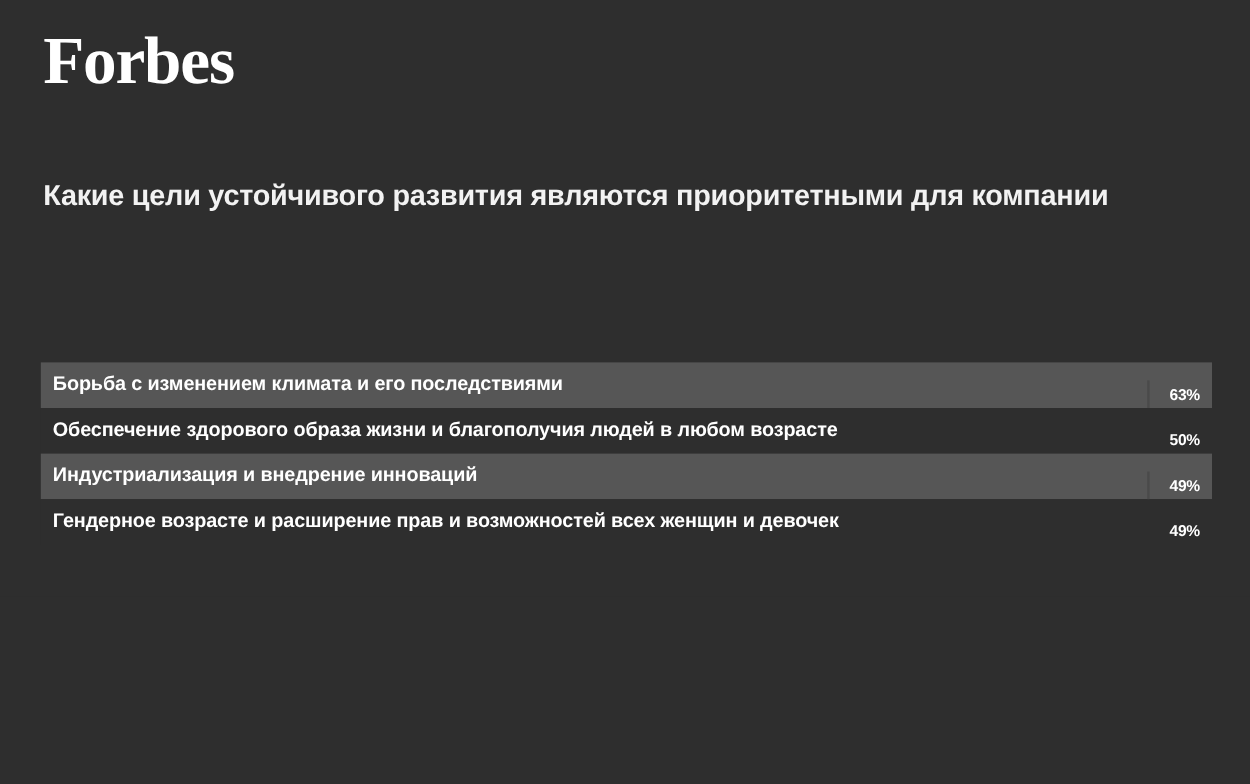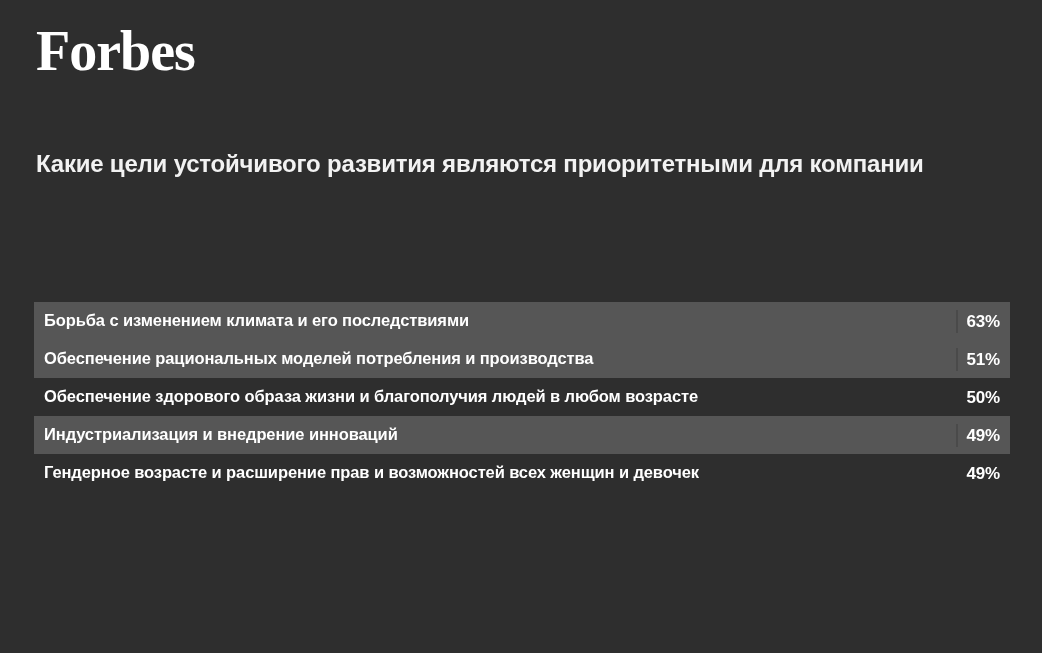--- a/index.html
+++ b/index.html
@@ -56,21 +56,21 @@
   
   .table {
     position: absolute;
     left: 34px;
     top: 302px;
     width: 976px;
   }
 
   .row {
     display: flex;
-    align-items: center;
+    align-items: flex-end;
     width: 100%;
     box-sizing: border-box;
   }
   .row.shaded  { background: #565656; }
   .row.plain   { background: #2e2e2e; }
 
   .row-label {
     flex: 1 1 auto;
     box-sizing: border-box;
     padding: 7px 12px 8px 10px;
@@ -85,21 +85,21 @@
   }
 
   .row-value {
     flex: 0 0 54px;
     box-sizing: border-box;
     display: flex;
     align-items: center;
     justify-content: flex-end;
     padding-right: 10px;
     color: #ffffff;
-    font-size: 17px;
+    font-size: 13px;
     font-weight: bold;
     line-height: 23px;
     letter-spacing: -0.2px;
   }
   .row.shaded .row-value {
     border-left: 2px solid #4a4a4a;
   }
   .row.plain .row-value {
     border-left: 2px solid transparent;
   }
@@ -120,24 +120,20 @@
   <h1 class="headline">Какие цели устойчивого развития являются приоритетными для компании</h1>
 
   <div class="table">
 
     <div class="row shaded">
       <div class="row-label">Борьба с изменением климата и его последствиями</div>
       <div class="row-value">63%</div>
     </div>
 
 
-    <div class="row shaded">
-      <div class="row-label">Обеспечение рациональных моделей потребления и производства</div>
-      <div class="row-value">51%</div>
-    </div>
 
     <div class="row plain">
       <div class="row-label">Обеспечение здорового образа жизни и благополучия людей в любом возрасте</div>
       <div class="row-value">50%</div>
     </div>
 
     <div class="row shaded">
       <div class="row-label">Индустриализация и внедрение инноваций</div>
       <div class="row-value">49%</div>
     </div>

